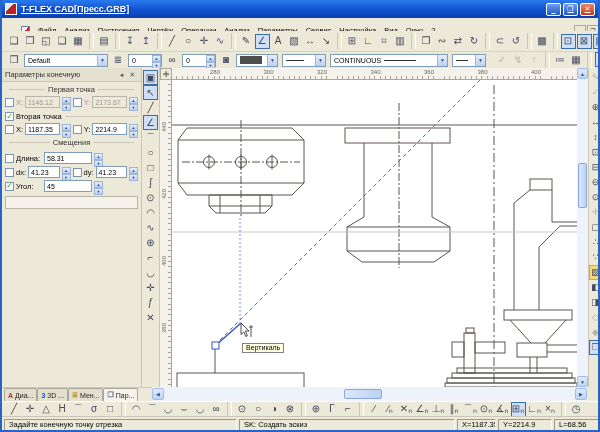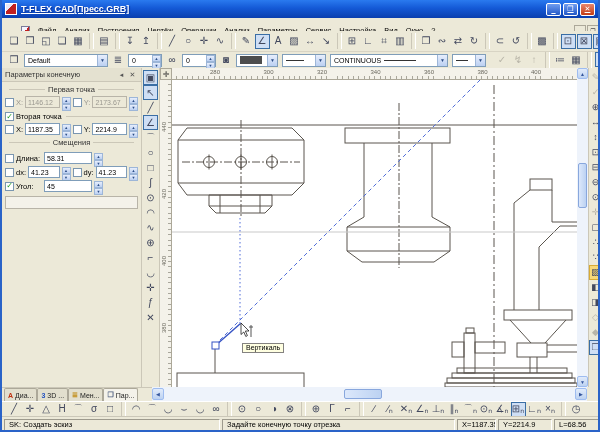--- a/index.html
+++ b/index.html
@@ -518,20 +518,20 @@
       <span class="tb">⊙ₙ</span>
       <span class="tb">∡ₙ</span>
       <span class="tb active">⊞ₙ</span>
       <span class="tb">∟ₙ</span>
       <span class="tb">×ₙ</span>
       <span class="hsep"></span>
       <span class="tb">◷</span>
     </div>
 
   <div id="statusbar">
+    <span class="sfield" style="flex:1;">Задайте конечную точку отрезка</span>
     <span class="sfield" style="width:216px;">SK: Создать эскиз</span>
-    <span class="sfield" style="flex:1;">Задайте конечную точку отрезка</span>
     <span class="sfield" style="width:39px;">X=1187.35</span>
     <span class="sfield" style="width:54px;">Y=2214.9</span>
     <span class="sfield" style="width:46px;">L=68.56</span>
   </div>
 
 </div>
 
 </body></html>

